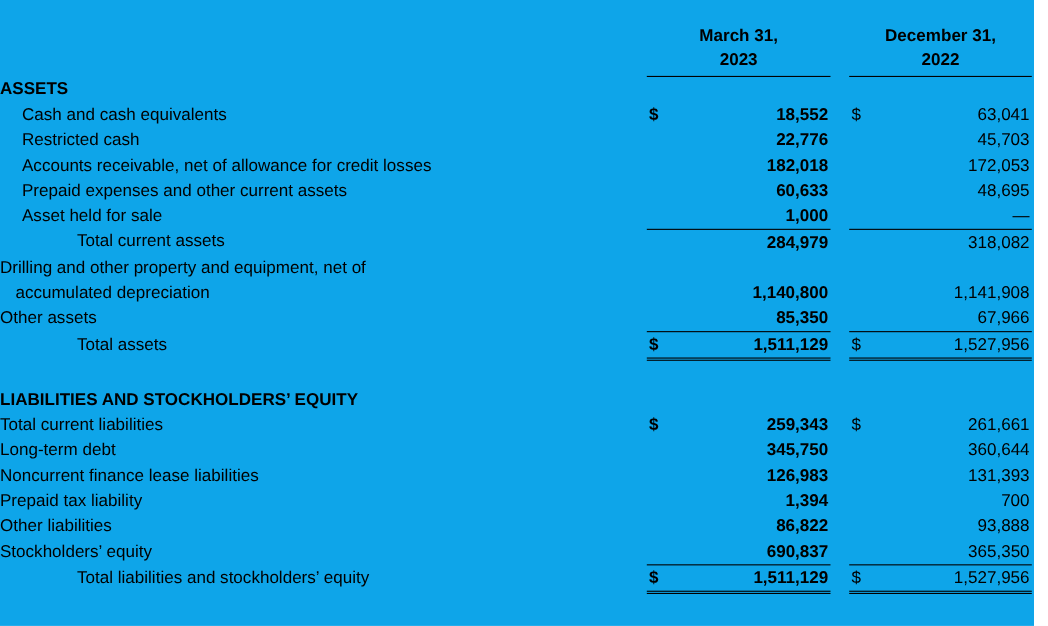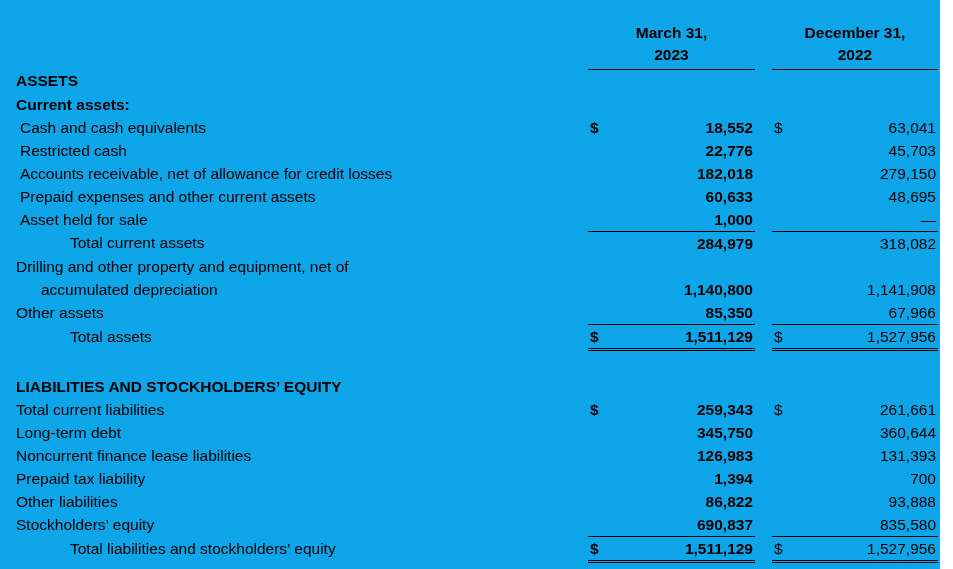--- a/index.html
+++ b/index.html
@@ -38,22 +38,22 @@
   }
   thead td { padding: 0; }
 
   tbody td {
     height: 23px;
     padding: 0;
     vertical-align: middle;
     white-space: nowrap;
   }
   td.label { overflow: hidden; }
-  td.label.indent-0    { padding-left: 16px; }
-  td.label.indent-hang { padding-left: 41px; }
+  td.label.indent-0    { padding-left: 0; }
+  td.label.indent-hang { padding-left: 14px; }
   td.label.indent-1    { padding-left: 20px; }
   td.label.indent-2    { padding-left: 70px; }
   td.label.section { font-weight: bold; }
 
   td.money { position: relative; }
   td.money .amt {
     display: flex;
     justify-content: space-between;
     align-items: baseline;
     padding: 0 2px;
@@ -109,36 +109,20 @@
           </td>
           <td></td>
           <td class="money col2">
             <div class="amt">
               <span class="dollar"></span>
               <span class="val"></span>
             </div>
           </td>
         </tr>
         <tr>
-          <td class="label indent-0 section">Current assets:</td>
-          <td class="money col1">
-            <div class="amt">
-              <span class="dollar"></span>
-              <span class="val"></span>
-            </div>
-          </td>
-          <td></td>
-          <td class="money col2">
-            <div class="amt">
-              <span class="dollar"></span>
-              <span class="val"></span>
-            </div>
-          </td>
-        </tr>
-        <tr>
           <td class="label indent-1">Cash and cash equivalents</td>
           <td class="money col1">
             <div class="amt">
               <span class="dollar">$</span>
               <span class="val">18,552</span>
             </div>
           </td>
           <td></td>
           <td class="money col2">
             <div class="amt">
@@ -168,21 +152,21 @@
           <td class="money col1">
             <div class="amt">
               <span class="dollar"></span>
               <span class="val">182,018</span>
             </div>
           </td>
           <td></td>
           <td class="money col2">
             <div class="amt">
               <span class="dollar"></span>
-              <span class="val">279,150</span>
+              <span class="val">172,053</span>
             </div>
           </td>
         </tr>
         <tr>
           <td class="label indent-1">Prepaid expenses and other current assets</td>
           <td class="money col1">
             <div class="amt">
               <span class="dollar"></span>
               <span class="val">60,633</span>
             </div>
@@ -395,21 +379,21 @@
           <td class="money col1 rule-single">
             <div class="amt">
               <span class="dollar"></span>
               <span class="val">690,837</span>
             </div>
           </td>
           <td></td>
           <td class="money col2 rule-single">
             <div class="amt">
               <span class="dollar"></span>
-              <span class="val">835,580</span>
+              <span class="val">365,350</span>
             </div>
           </td>
         </tr>
         <tr>
           <td class="label indent-2">Total liabilities and stockholders’ equity</td>
           <td class="money col1 rule-double">
             <div class="amt">
               <span class="dollar">$</span>
               <span class="val">1,511,129</span>
             </div>

